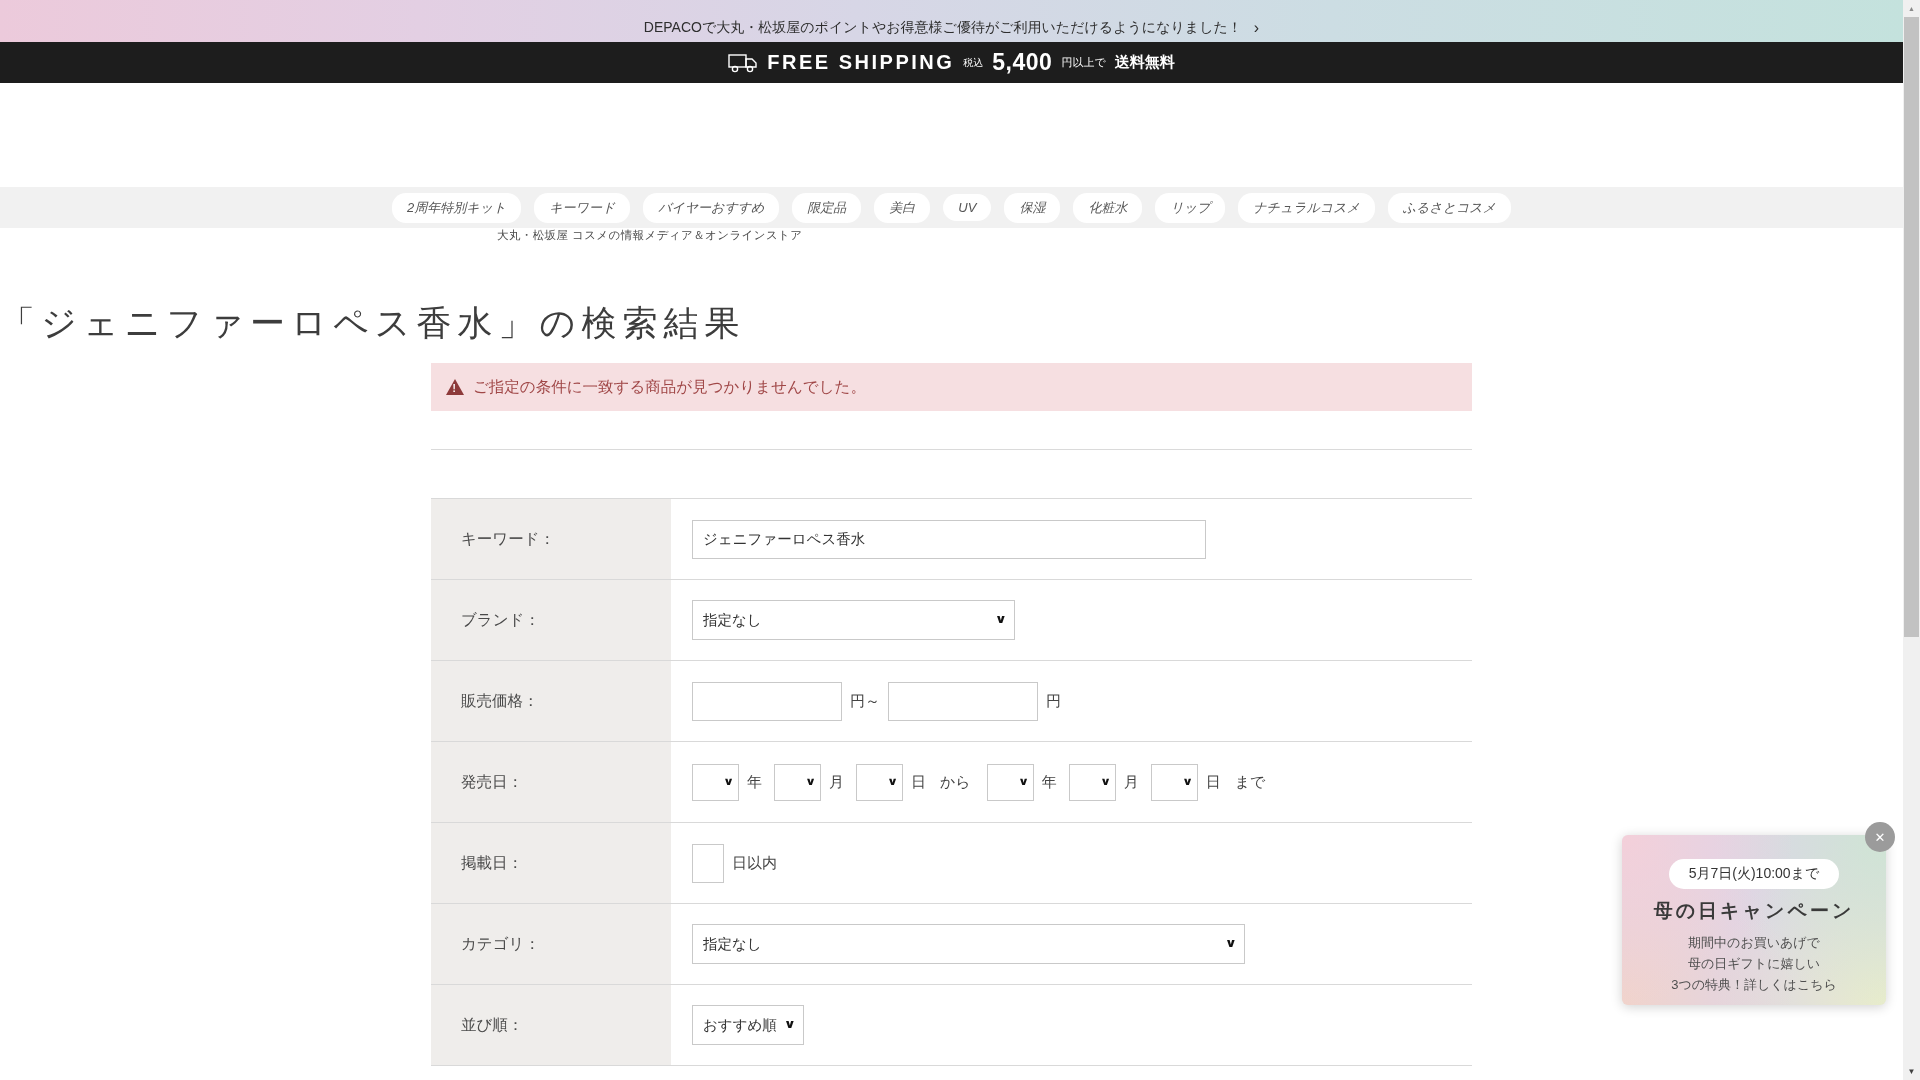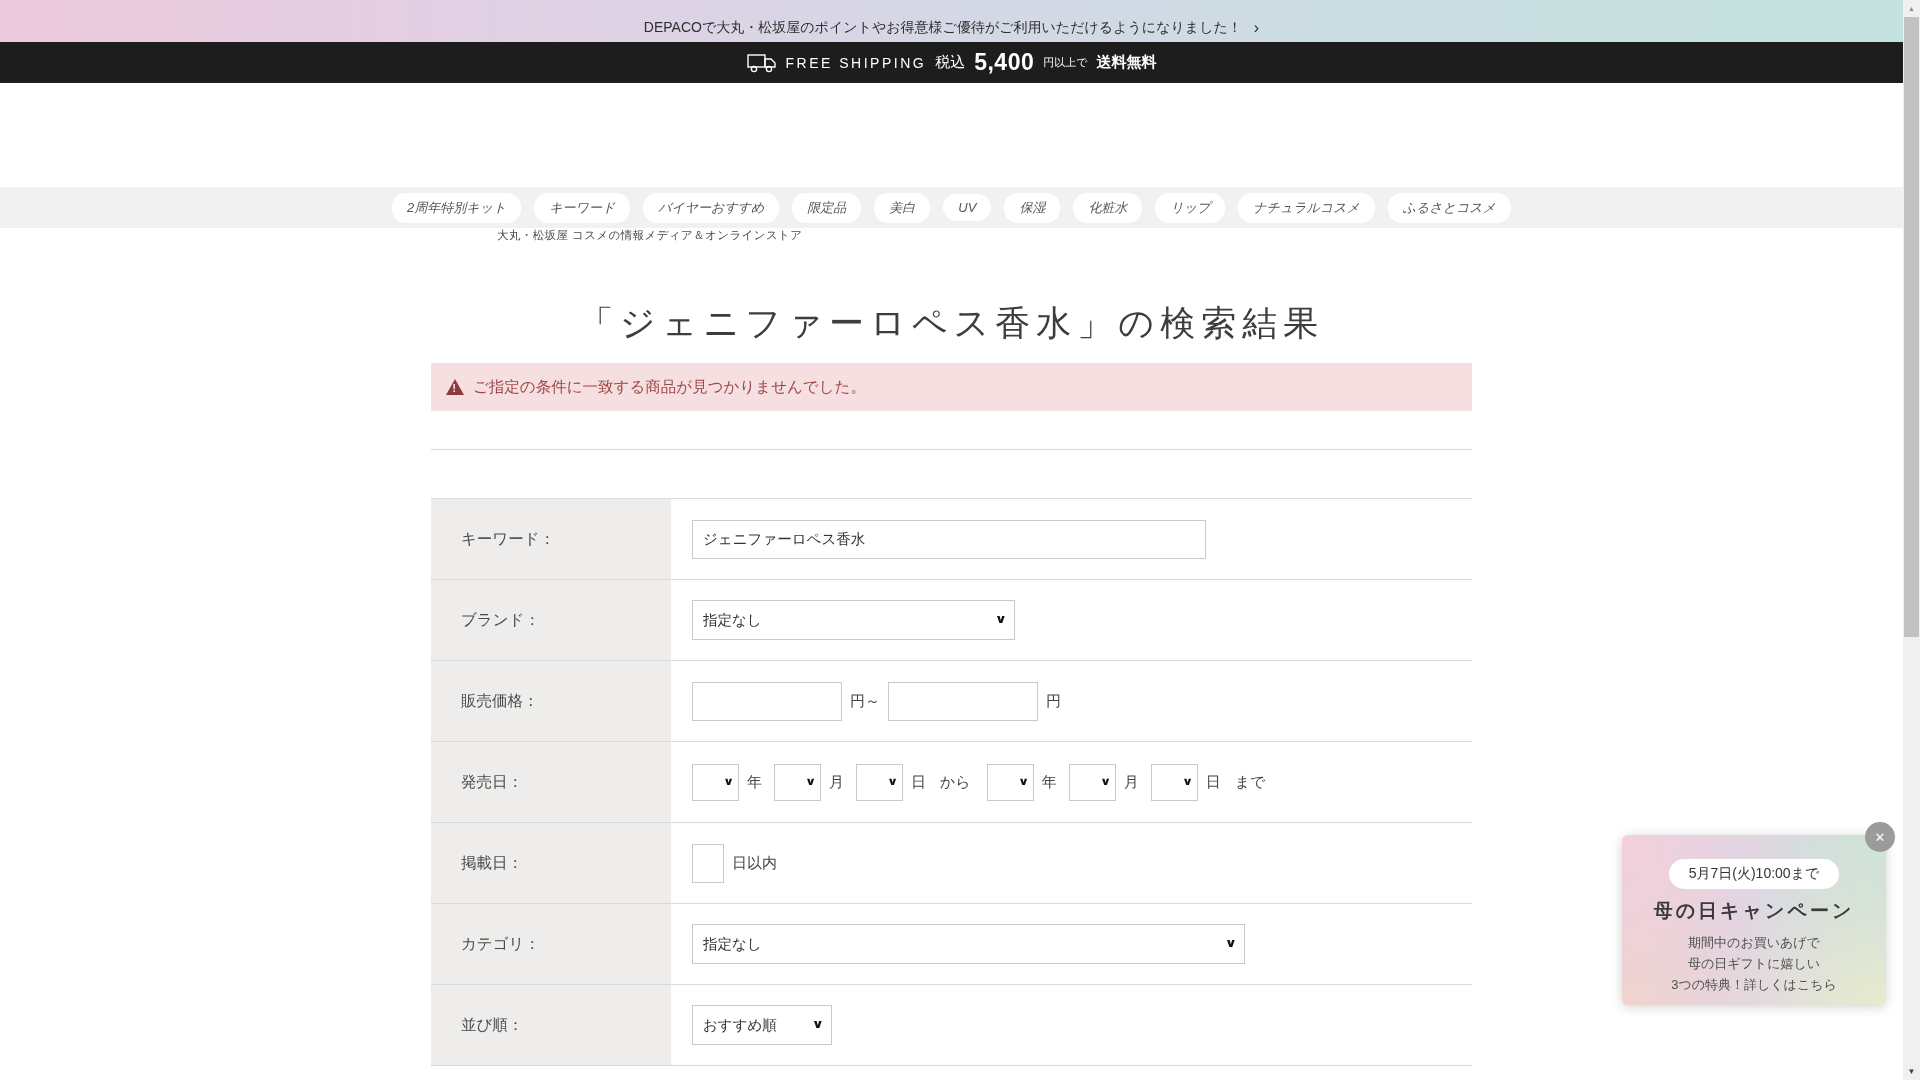--- a/index.html
+++ b/index.html
@@ -9,22 +9,22 @@
 
   
   .notice-bar { position:absolute; left:0; top:0; width:1903px; height:56px;
     background:linear-gradient(90deg,#eccadb 0%,#e3cfe3 22%,#d7d6e6 45%,#ccdde3 70%,#c4e2dd 100%);
     display:flex; align-items:center; justify-content:center; gap:12px; font-size:14px; color:#2e2e2e; cursor:pointer; }
   .notice-chev { font-size:16px; color:#2e2e2e; }
 
   
   .ship-bar { position:absolute; left:0; top:42px; width:1903px; height:41px; background:#1d1d1d; color:#fff;
     display:flex; align-items:center; justify-content:center; gap:9px; }
-  .ship-label { font-size:14px; letter-spacing:2.5px; font-weight:400; }
-  .ship-tax { font-size:15px; }
+  .ship-label { font-size:20px; letter-spacing:2.5px; font-weight:700; }
+  .ship-tax { font-size:10px; }
   .ship-amount { font-size:23px; font-weight:600; letter-spacing:0.5px; }
   .ship-per { font-size:11px; }
   .ship-free { font-size:15px; font-weight:700; }
 
   
   .header { position:absolute; left:0; top:83px; width:1903px; height:104px; background:#fff;margin-left:25px; }
   .menu-icon { position:absolute; left:434px; top:124px; width:22px; height:13px; cursor:pointer; }
   .menu-icon span { display:block; height:1.5px; background:#3a3a3a; margin-bottom:9px; }
   .logo-block { position:absolute; left:472px; top:99px; }
   .logo { font-size:36px; letter-spacing:9px; font-weight:500; color:#2f2f2f; cursor:pointer; }
@@ -41,21 +41,21 @@
   .hicon { position:absolute; top:118px; cursor:pointer; }
   .hicon.account { left:1390px; }
   .hicon.bag { left:1436px; }
 
   
   .nav-bar { position:absolute; left:0; top:187px; width:1903px; height:41px; background:#f1f1f1;
     display:flex; align-items:center; justify-content:center; gap:13px; }
   .pill { background:#fff; border-radius:14px; padding:6px 15px; font-size:13px; color:#555; white-space:nowrap; cursor:pointer;font-style:italic; }
 
   
-  .page-title { position:absolute; left:0; top:300px; width:1903px; text-align:center; font-size:35px;
+  .page-title { position:absolute; left:0; top:300px; width:1903px; text-align:left; font-size:35px;
     font-weight:500; color:#3d3d3d; letter-spacing:6px; }
   .error-box { position:absolute; left:431px; top:363px; width:1041px; height:48px; background:#f6dfe1;
     display:flex; align-items:center; gap:9px; padding-left:15px; }
   .warn-tri { position:relative; width:0; height:0; border-left:9px solid transparent; border-right:9px solid transparent;
     border-bottom:16px solid #8d3a3a; }
   .warn-tri span { position:absolute; left:-2.5px; top:4px; color:#fff; font-size:10px; font-weight:700; }
   .error-text { font-size:15.5px; color:#a04747; }
   .hr1 { position:absolute; left:431px; top:449px; width:1041px; border-top:1px solid #dadada; }
 
   
@@ -67,21 +67,21 @@
     font-family:"Liberation Sans","DejaVu Sans",sans-serif; outline:none; }
   .ti.keyword { width:514px; }
   .ti.price { width:150px; }
   .ti.days { width:32px; padding:0 6px; }
   .sw { position:relative; display:inline-block; }
   .sw select { appearance:none; -webkit-appearance:none; height:40px; border:1px solid #c9c9c9; border-radius:0;
     background:#fff; font-size:14.5px; color:#333; padding:0 26px 0 10px; outline:none; width:100%;
     font-family:"Liberation Sans","DejaVu Sans",sans-serif; }
   .sw .chev { position:absolute; right:9px; top:50%; transform:translateY(-55%) scaleX(1.25); font-size:12px;
     font-weight:700; color:#111; pointer-events:none; }
-  .sw.brand { width:323px; } .sw.category { width:553px; } .sw.sort { width:140px; }
+  .sw.brand { width:323px; } .sw.category { width:553px; } .sw.sort { width:112px; }
   .sw.date { width:47px; } .sw.date select { padding:0 18px 0 6px; height:37px; }
   .sw.date .chev { right:6px; font-size:11px; }
   .dt-unit { margin:0 4px 0 0; } .dt-conn { margin:0 8px 0 2px; }
 
   
   .popup { position:absolute; left:1622px; top:835px; width:264px; height:170px; border-radius:6px; text-align:center;
     padding-top:24px; box-shadow:0 2px 12px rgba(0,0,0,.18);
     background:
       radial-gradient(circle at 0% 0%, rgba(246,207,216,.9), transparent 55%),
       radial-gradient(circle at 100% 0%, rgba(205,230,210,.9), transparent 55%),

